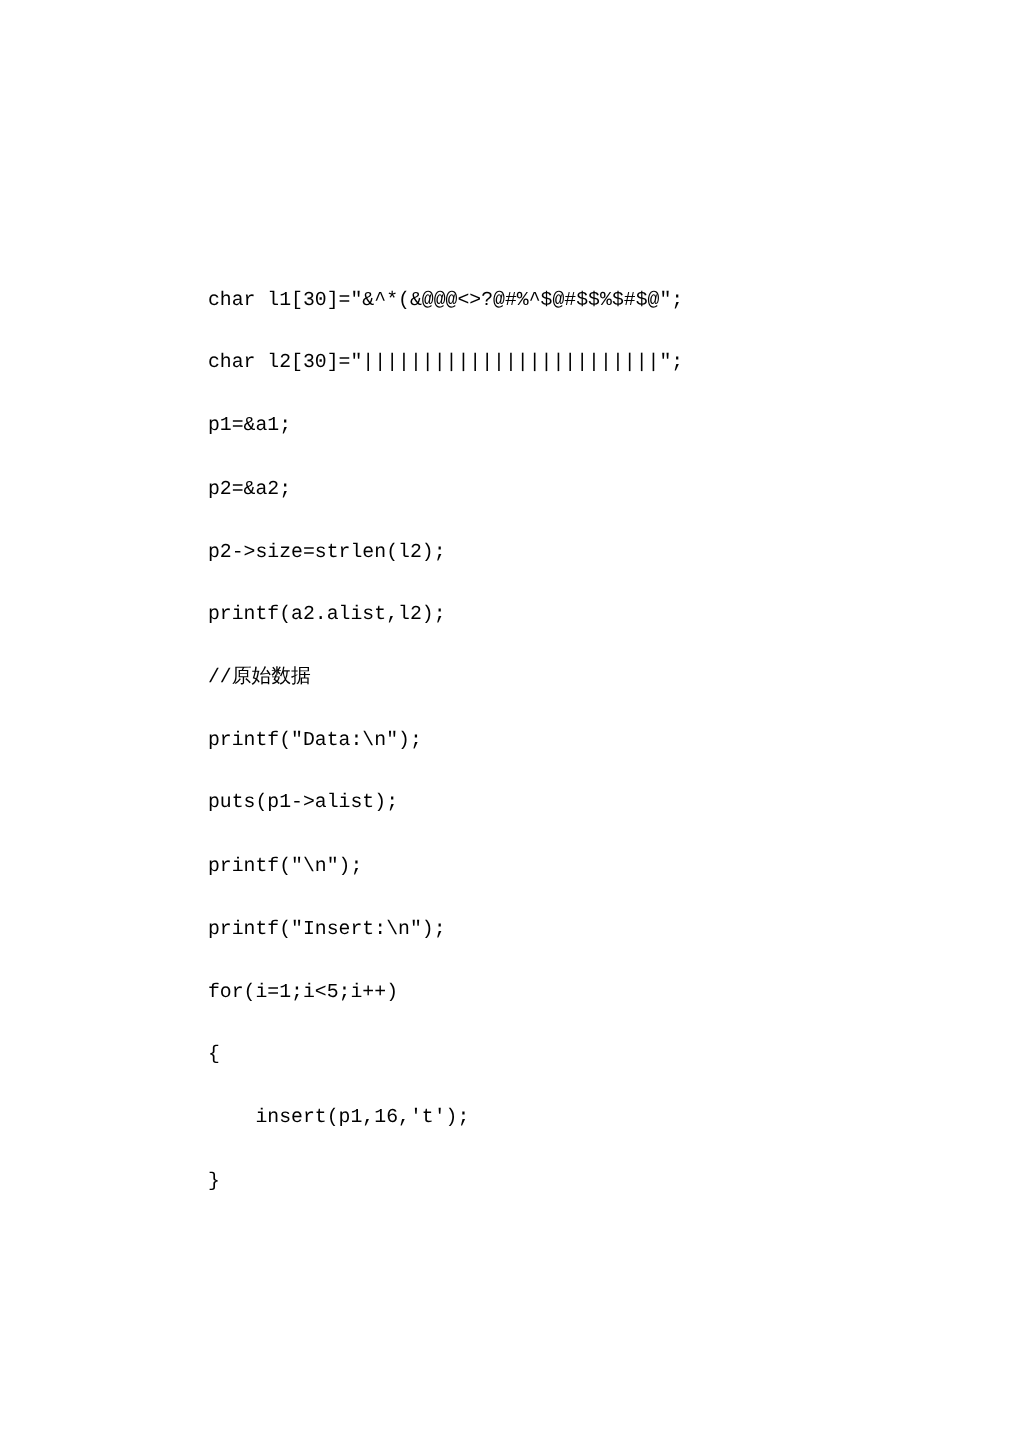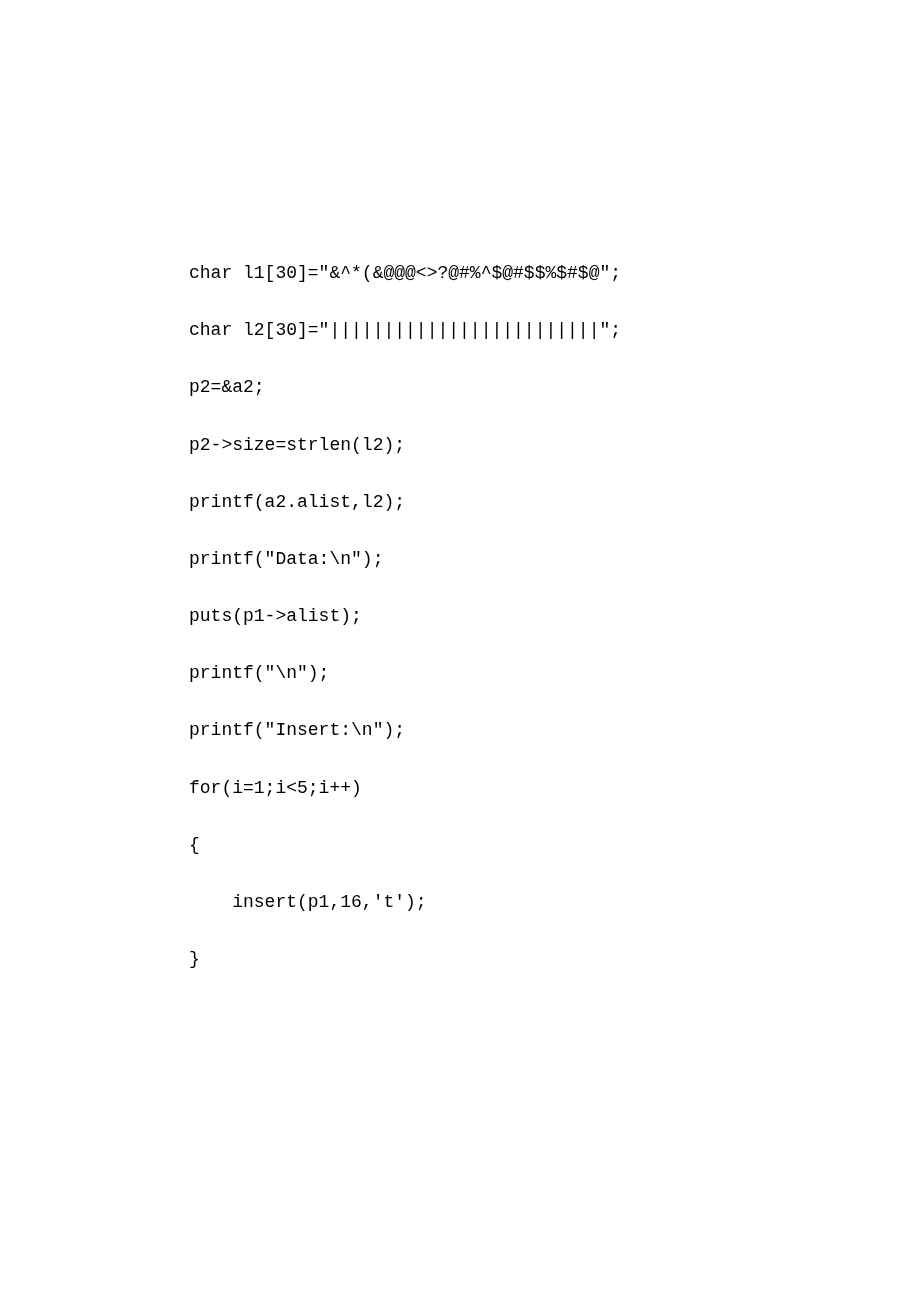--- a/index.html
+++ b/index.html
@@ -19,23 +19,25 @@
     }
   </style>
 </head>
 <body>
 
 
 
 <div>
 <span class="code-line">char l1[30]="&amp;^*(&amp;@@@&lt;&gt;?@#%^$@#$$%$#$@";</span>
 <span class="code-line">char l2[30]="|||||||||||||||||||||||||";</span>
+<span class="code-line">p1=&amp;a1;</span>
 <span class="code-line">p2=&amp;a2;</span>
 <span class="code-line">p2-&gt;size=strlen(l2);</span>
 <span class="code-line">printf(a2.alist,l2);</span>
+<span class="code-line">//原始数据</span>
 <span class="code-line">printf("Data:\n");</span>
 <span class="code-line">puts(p1-&gt;alist);</span>
 <span class="code-line">printf("\n");</span>
 <span class="code-line">printf("Insert:\n");</span>
 <span class="code-line">for(i=1;i&lt;5;i++)</span>
 <span class="code-line">{</span>
 <span class="code-line">    insert(p1,16,'t');</span>
 <span class="code-line">}</span>
 
 

